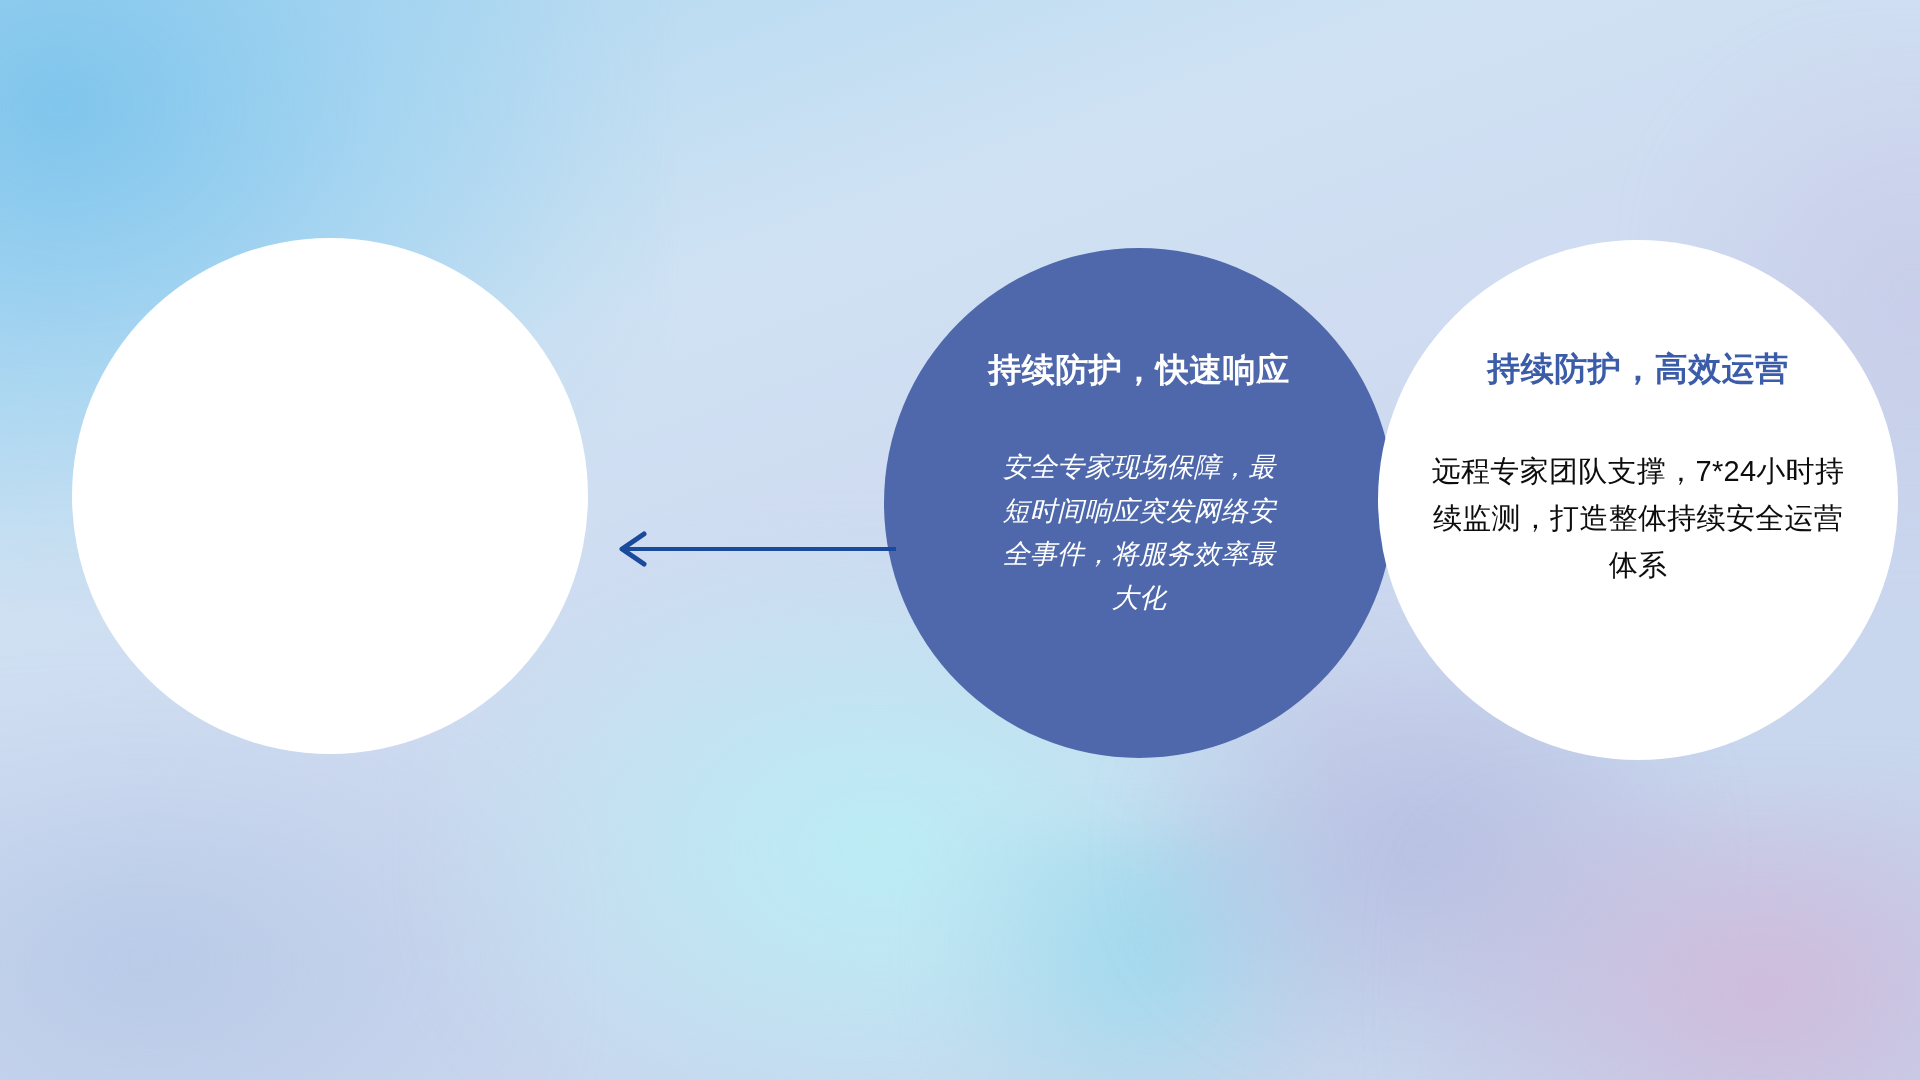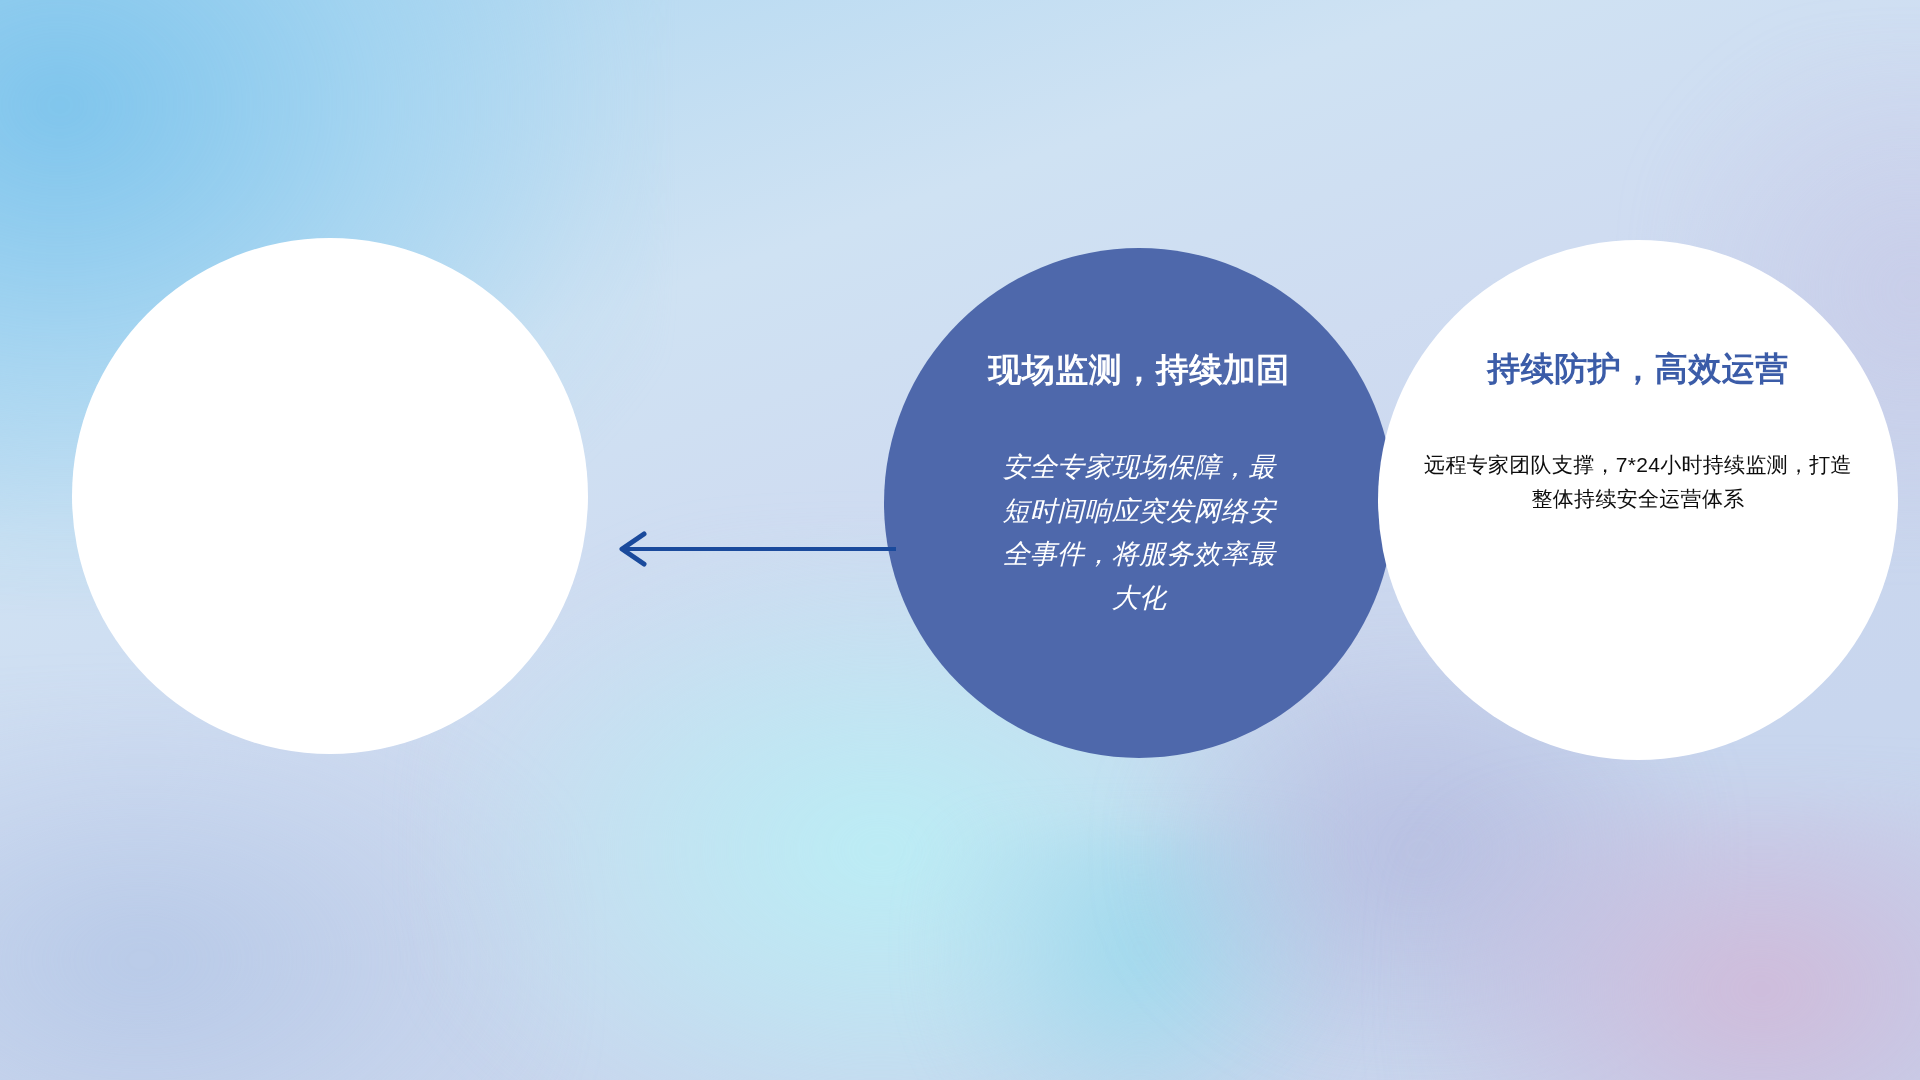--- a/index.html
+++ b/index.html
@@ -217,21 +217,21 @@
     font-size: 33px;
     font-weight: 700;
     color: #3b5ca8;
     letter-spacing: 0.5px;
     white-space: nowrap;
     line-height: 1.15;
   }
   .right-body {
     margin-top: 60px;
     width: 430px;
-    font-size: 21px;
+    font-size: 29px;
     font-weight: 400;
     color: #0d0d0d;
     line-height: 1.62;
     text-align: center;
     letter-spacing: 0.3px;
   }
 
   
   .arrow-svg {
     position: absolute;
@@ -289,21 +289,21 @@
         <span class="gap"></span>
         <span>应急响应</span>
       </div>
       <div class="left-line">
         <span>意识培训</span>
       </div>
     </div>
   </div>
 
   <div class="mid-content">
-    <div class="mid-title">现场监测，持续加固</div>
+    <div class="mid-title">持续防护，快速响应</div>
     <div class="mid-body">安全专家现场保障，最短时间响应突发网络安全事件，将服务效率最大化</div>
   </div>
 
   <div class="right-content">
     <div class="right-title">持续防护，高效运营</div>
     <div class="right-body">远程专家团队支撑，7*24小时持续监测，打造整体持续安全运营体系</div>
   </div>
 
 </div>
 

